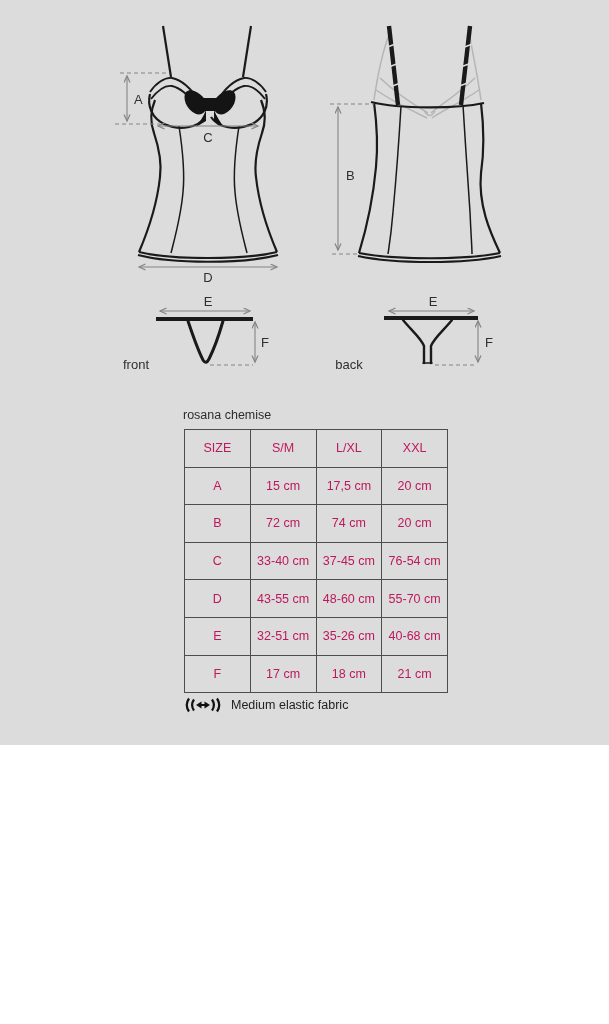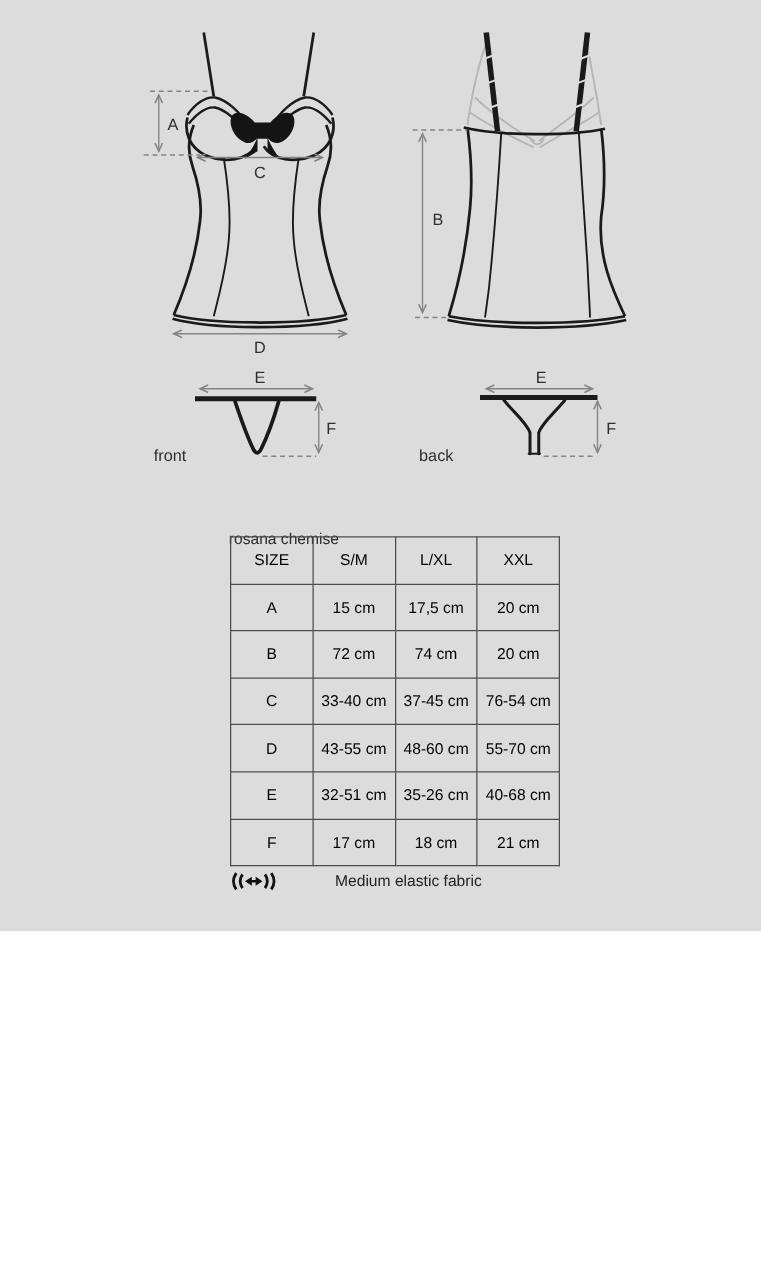--- a/index.html
+++ b/index.html
@@ -20,34 +20,34 @@
   .strap-tick{stroke:#dcdcdc;stroke-width:1.5;fill:none;}
   .ghost{stroke:#b5b5b5;stroke-width:1.5;fill:none;}
   .dim{stroke:#848484;stroke-width:1.1;fill:none;}
   .dim-dash{stroke-dasharray:4 3;}
   .thong-line{stroke:#1a1a1a;fill:none;stroke-width:3;stroke-linecap:round;}
   .thong-band{stroke:#1a1a1a;stroke-width:4;fill:none;}
   .bow{fill:#141414;stroke:none;}
   .dim-text{font:13px "Liberation Sans",sans-serif;fill:#2f2f2f;}
   .view-text{font:13px "Liberation Sans",sans-serif;fill:#2f2f2f;}
   .table-title{
-    position:absolute;left:183px;top:408px;font-size:12.5px;color:#2d2d2d;margin-top:16px;
+    position:absolute;left:183px;top:408px;font-size:12.5px;color:#2d2d2d;
   }
   .size-table{
     position:absolute;left:184px;top:429px;width:264px;
     border-collapse:collapse;table-layout:fixed;
   }
   .size-table th,.size-table td{
     border:1px solid #4d4d4d;text-align:center;vertical-align:middle;
-    font-size:12.5px;font-weight:400;color:#000000;height:36.6px;padding:0;
+    font-size:12.5px;font-weight:400;color:#be185d;height:36.6px;padding:0;
   }
   .note{
     position:absolute;left:184px;top:697px;display:flex;align-items:center;gap:9px;
   }
-  .note-text{font-size:12.5px;color:#222222;margin-left:37px;}
+  .note-text{font-size:12.5px;color:#222222;}
   .elastic-icon{display:block;}
 </style>
 </head>
 <body>
 
 <div class="page">
   <div class="panel">
 
     <svg class="diagram-svg" width="609" height="400" viewBox="0 0 609 400">
       <defs>

